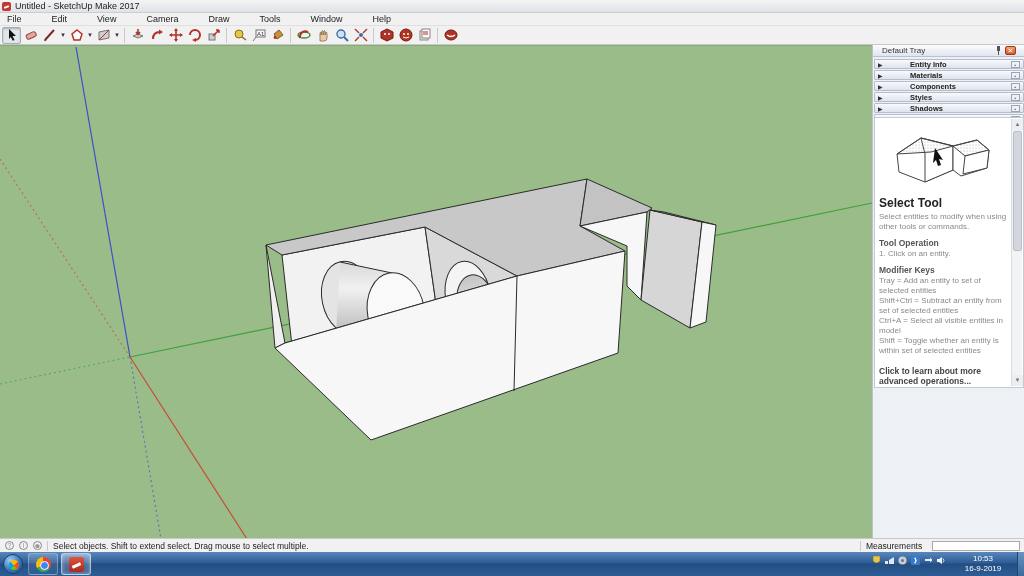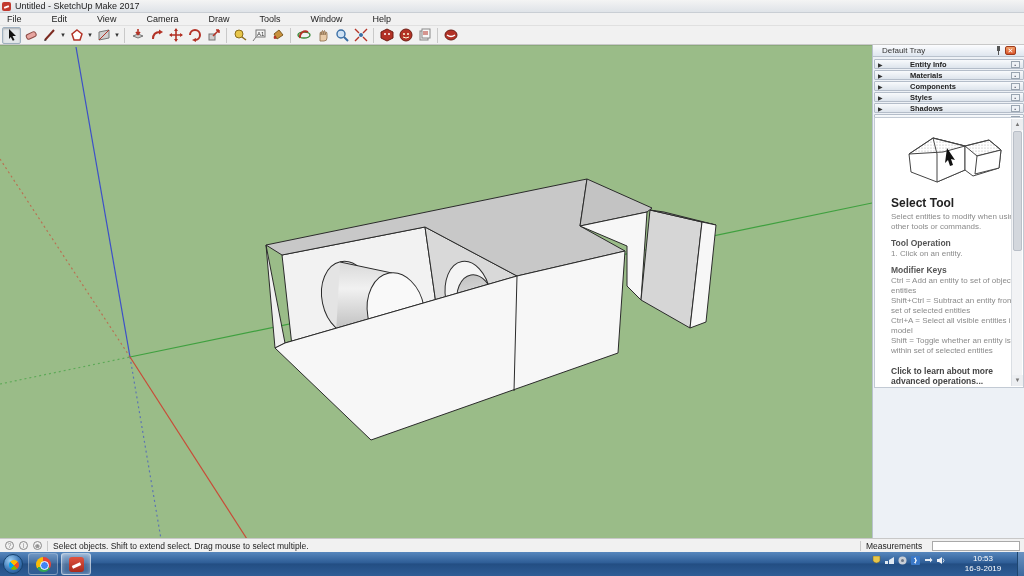--- a/index.html
+++ b/index.html
@@ -42,21 +42,21 @@
   .closebox { width:11px; height:9px; background:linear-gradient(#f2a06a,#d9542b); border:1px solid #9c3a1c; border-radius:2px;
     color:#fff; font-size:7px; line-height:7px; text-align:center; }
   .sect { position:absolute; left:1px; width:150px; height:10px;
     background:linear-gradient(#f8fafc,#dde4ec); border:1px solid #b4bdc9; border-radius:1px;
     display:flex; align-items:center; padding:0 3px;gap:24px; }
   .sect .arr { font-size:6px; color:#333; width:8px; }
   .sect .slabel { font-size:7.5px; font-weight:bold; color:#222; flex:1; }
   .sect .sbtn { width:9px; height:7px; border:1px solid #9aa5b1; background:#eef2f6; font-size:5px; line-height:6px; text-align:center; color:#667; }
 
   .instructor { position:absolute; left:1px; top:72px; width:150px; height:271px; background:#ffffff; border:1px solid #c2cad4; overflow:hidden; }
-  .instr-inner { position:absolute; left:16px; top:4px; width:128px; }
+  .instr-inner { position:absolute; left:4px; top:4px; width:128px; }
   .instr-img { display:block; margin:4px auto 8px auto; }
   .instr-h1 { font-size:12px; font-weight:bold; color:#222; margin-bottom:2px; }
   .instr-p { font-size:8px; color:#8a8a8a; line-height:1.25; margin-bottom:6px; }
   .instr-h2 { font-size:8.5px; font-weight:bold; color:#555; margin-bottom:1px; }
   .instr-link { font-size:8.5px; font-weight:bold; color:#444; margin-top:10px; }
   .scrollbar { position:absolute; right:1px; top:1px; width:11px; height:267px; background:#f2f3f5; border-left:1px solid #dadee3; }
   .sb-arrow { position:absolute; left:0; width:11px; height:11px; font-size:6px; color:#777; text-align:center; line-height:11px; background:#eceef1; }
   .sb-thumb { position:absolute; left:1px; top:12px; width:9px; height:120px; background:#d3d7dd; border:1px solid #b9bfc8; border-radius:2px; }
 
   
@@ -402,21 +402,21 @@
             <polygon points="62,20 86,14 98,24 74,30" fill="url(#dots)"></polygon>
             <polygon points="74,30 98,24 96,42 72,48" fill="#fff"></polygon>
           </g>
           <path d="M44,22 L52,34 L48,33 L50,39 L47,40 L45,34 L42,37 Z" fill="#111"></path>
         </svg>
         <div class="instr-h1">Select Tool</div>
         <div class="instr-p">Select entities to modify when using other tools or commands.</div>
         <div class="instr-h2">Tool Operation</div>
         <div class="instr-p">1. Click on an entity.</div>
         <div class="instr-h2">Modifier Keys</div>
-        <div class="instr-p" style="margin-bottom:0">Ctrl = Add an entity to set of objects entities</div>
+        <div class="instr-p" style="margin-bottom:0">Tray = Add an entity to set of selected entities</div>
         <div class="instr-p" style="margin-bottom:0">Shift+Ctrl = Subtract an entity from set of selected entities</div>
         <div class="instr-p" style="margin-bottom:0">Ctrl+A = Select all visible entities in model</div>
         <div class="instr-p" style="margin-bottom:0">Shift = Toggle whether an entity is within set of selected entities</div>
         <div class="instr-link">Click to learn about more advanced operations...</div>
       </div>
       <div class="scrollbar">
         <div class="sb-arrow" style="top:0">▲</div>
         <div class="sb-thumb"></div>
         <div class="sb-arrow" style="bottom:0">▼</div>
       </div>

